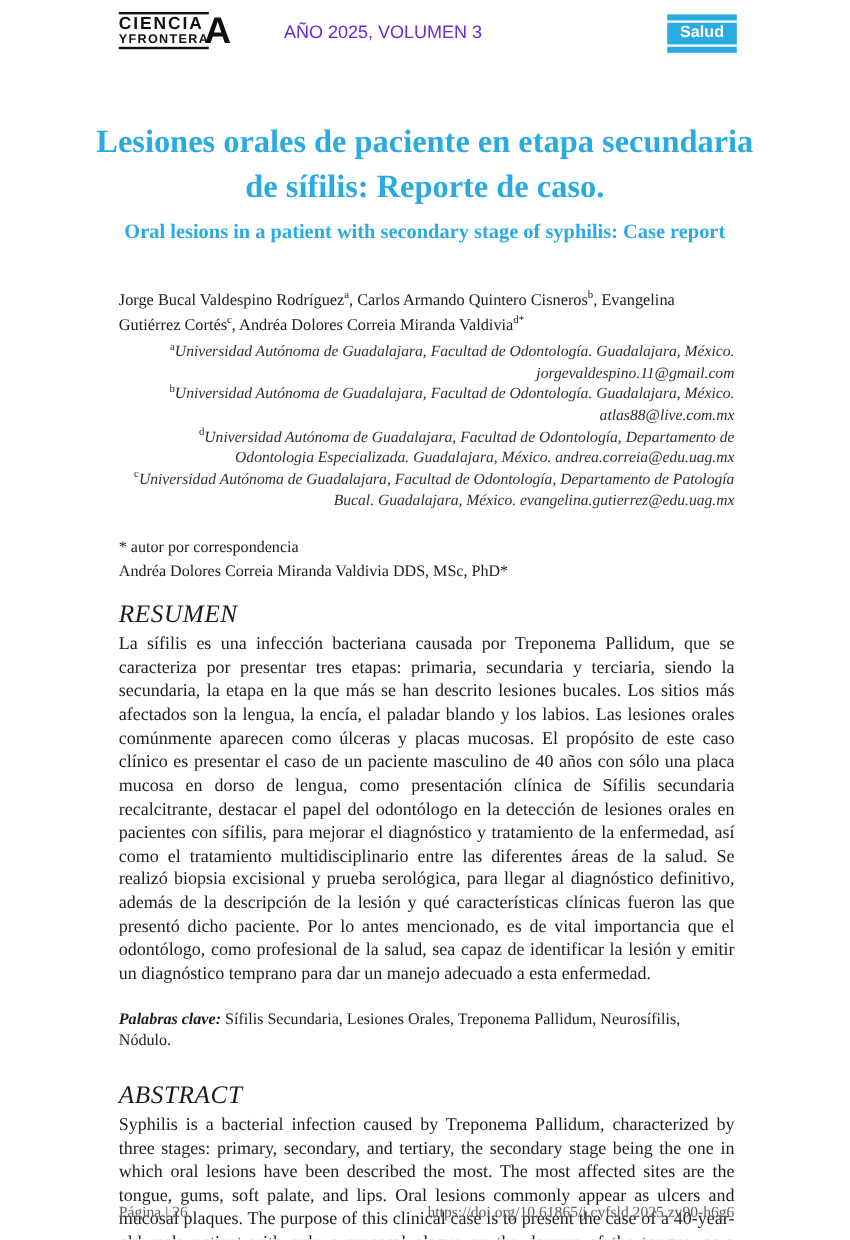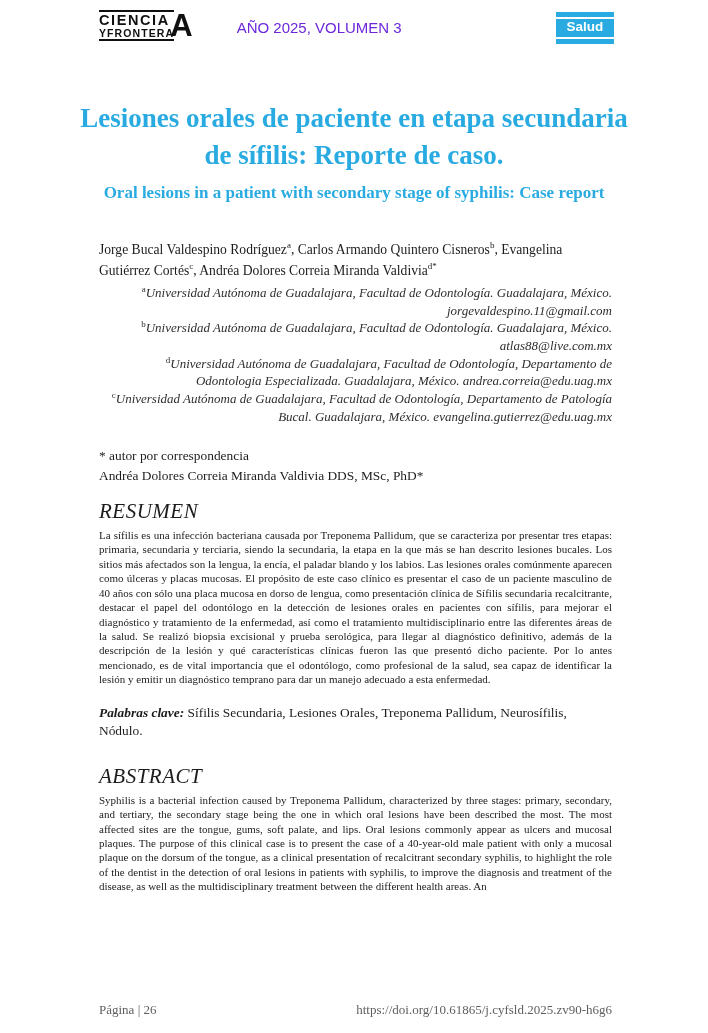--- a/index.html
+++ b/index.html
@@ -37,21 +37,21 @@
   .authors { margin:37px 0 0 0; font-size:13.6px; line-height:1.5; }
   sup { font-size:9px; line-height:0; }
   .affils { margin-top:3px;text-align:right; }
   .affil { margin:0; font-style:italic; font-size:13px; line-height:1.36; color:#2e2e2e; }
   .affil sup { font-style:normal; }
   .corresp { margin-top:21px; font-size:13.4px; line-height:1.44; }
   .corresp p { margin:0; }
 
   .section-heading { margin:14px 0 4px 0; font-style:italic; font-weight:normal;
     font-size:21px; letter-spacing:0.5px; color:#1c1c1c; }
-  .body-par { margin:0; font-size:11px; line-height:1.31; text-align:justify; }
+  .body-par { margin:0; font-size:15px; line-height:1.31; text-align:justify; }
   .keywords { margin:17px 0 0 0; font-size:13.4px; line-height:1.35; }
   .kw-label { font-style:italic; font-weight:bold; }
   .abstract-heading { margin-top:24px; }
 
   
   .footer { position:absolute; left:63px; right:60px; bottom:15px;
     display:flex; justify-content:space-between;
     font-size:13px; color:var(--muted,#5f5f5f); }
   .doi { color:var(--muted,#5f5f5f); }
 </style>

